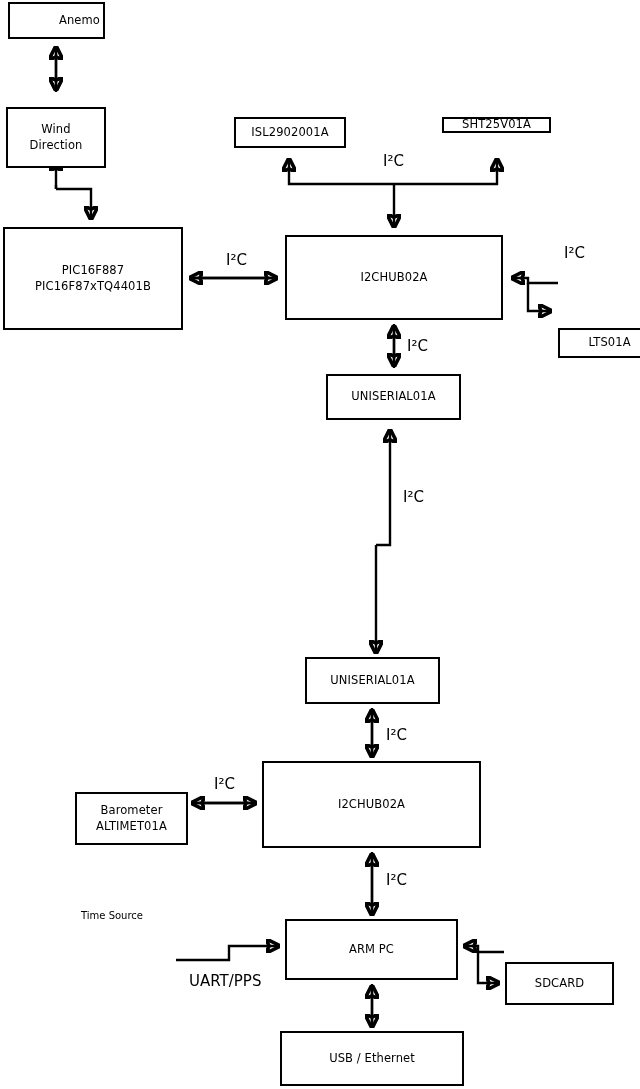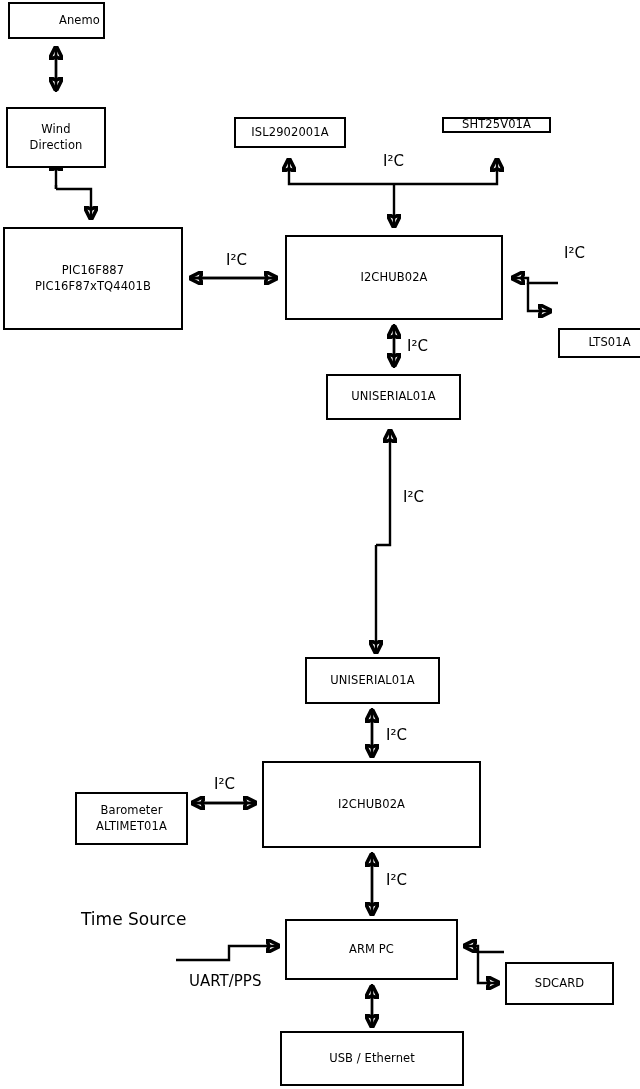--- a/index.html
+++ b/index.html
@@ -36,21 +36,21 @@
     color: #000000;
     font-size: 15px;
     line-height: 1;
     white-space: nowrap;
     z-index: 4;
     background: transparent;
   }
   .free-label {
     position: absolute;
     color: #000000;
-    font-size: 17px;
+    font-size: 10px;
     line-height: 1;
     white-space: nowrap;
     z-index: 4;
   }
   svg.wires {
     position: absolute;
     left: 0;
     top: 0;
     width: 640px;
     height: 1089px;

